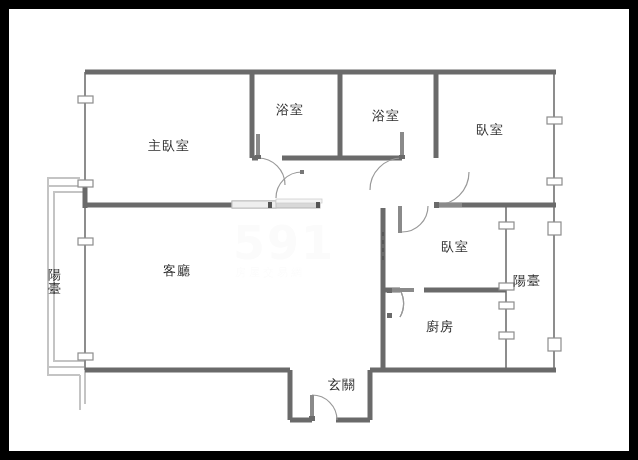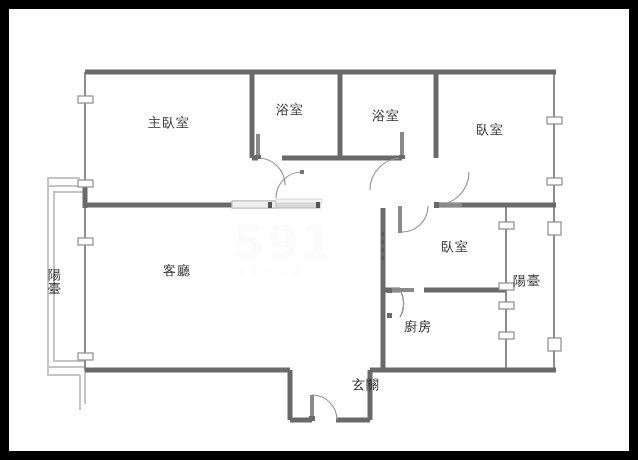--- a/index.html
+++ b/index.html
@@ -214,33 +214,33 @@
       <line x1="383" y1="232" x2="383" y2="236"></line>
       <line x1="383" y1="240" x2="383" y2="244"></line>
       <line x1="383" y1="248" x2="383" y2="252"></line>
       <line x1="383" y1="256" x2="383" y2="260"></line>
     </g>
   </svg>
 
   <div class="watermark" style="left:233px; top:216px;">591</div>
   <div class="watermark-sub" style="left:235px; top:265px;">房屋交易網</div>
 
-  <div class="room-label" style="left:148px; top:117px;">主臥室</div>
+  <div class="room-label" style="left:148px; top:140px;">主臥室</div>
 
   <div class="room-label" style="left:276px; top:104px;">浴室</div>
 
   <div class="room-label" style="left:372px; top:110px;">浴室</div>
 
   <div class="room-label" style="left:476px; top:124px;">臥室</div>
 
   <div class="room-label" style="left:441px; top:241px;">臥室</div>
 
   <div class="room-label" style="left:163px; top:265px;">客廳</div>
 
-  <div class="room-label" style="left:404px; top:321px;">廚房</div>
+  <div class="room-label" style="left:426px; top:321px;">廚房</div>
 
   <div class="room-label" style="left:513px; top:275px;">陽臺</div>
 
   <div class="room-label vert" style="left:47px; top:269px;">陽臺</div>
 
-  <div class="room-label" style="left:352px; top:379px;">玄關</div>
+  <div class="room-label" style="left:328px; top:379px;">玄關</div>
 
 </div>
 
 </body></html>

